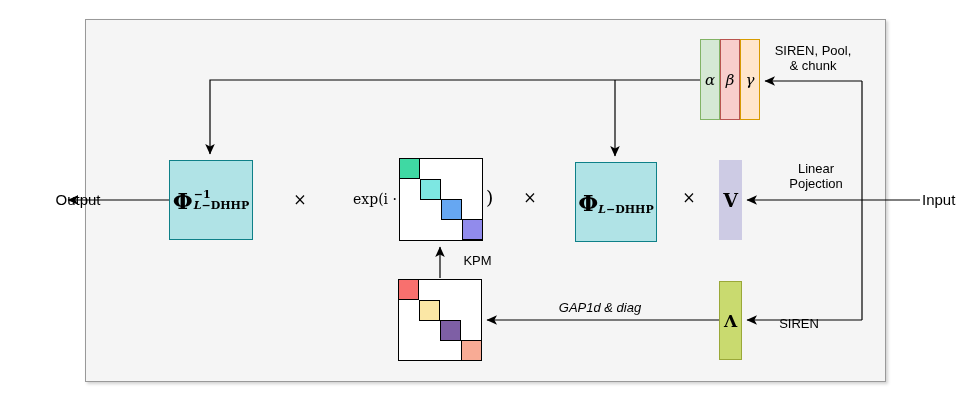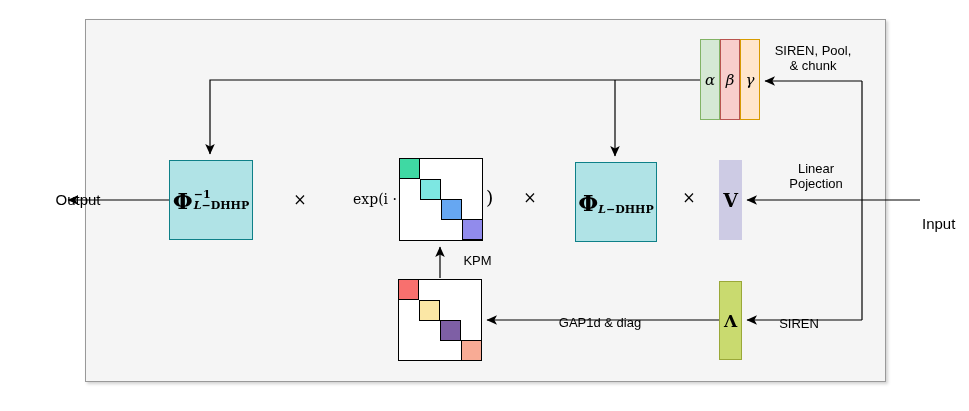--- a/index.html
+++ b/index.html
@@ -57,31 +57,31 @@
       <path d="M862,81 V320"></path>
       <path d="M862,81 H765" marker-end="url(#arr)"></path>
       <path d="M920,200 H747" marker-end="url(#arr)"></path>
       <path d="M862,320 H747" marker-end="url(#arr)"></path>
       <path d="M719,320 H487" marker-end="url(#arr)"></path>
       <path d="M440,278 V247" marker-end="url(#arr)"></path>
     </g>
   </svg>
 
   <div class="lbl-big" style="left:6px;top:191px;width:56px;margin-left:44px;">Output</div>
-  <div class="lbl-big" style="left:922px;top:191px;width:47px;text-align:left;margin-top:24px;">Input</div>
+  <div class="lbl-big" style="left:922px;top:191px;width:47px;text-align:left;">Input</div>
   <div class="lbl" style="left:756px;top:161px;width:120px;">
     <span>Linear</span><br>
     <span>Pojection</span>
   </div>
   <div class="lbl" style="left:753px;top:43px;width:120px;">
     <span>SIREN, Pool,</span><br>
     <span>&amp; chunk</span>
   </div>
   <div class="lbl" style="left:455px;top:253px;width:45px;">KPM</div>
-  <div class="lbl" style="left:530px;top:315px;width:140px;">GAP1d &amp; diag</div>
+  <div class="lbl" style="left:530px;top:300px;width:140px;font-style:italic;">GAP1d &amp; diag</div>
   <div class="lbl" style="left:759px;top:316px;width:80px;">SIREN</div>
 
   <div class="times" style="left:289px;top:191px;">×</div>
   <div class="times" style="left:519px;top:189px;">×</div>
   <div class="times" style="left:678px;top:189px;">×</div>
 
   <div class="mathbox phi-box" style="left: 169px; top: 160px; width: 84px; height: 80px; background: rgb(176, 227, 230); border-color: rgb(14, 128, 136);">
     <span class="phi-sym">Φ</span>
     <span class="stack">
       <span class="sup">−1</span>

